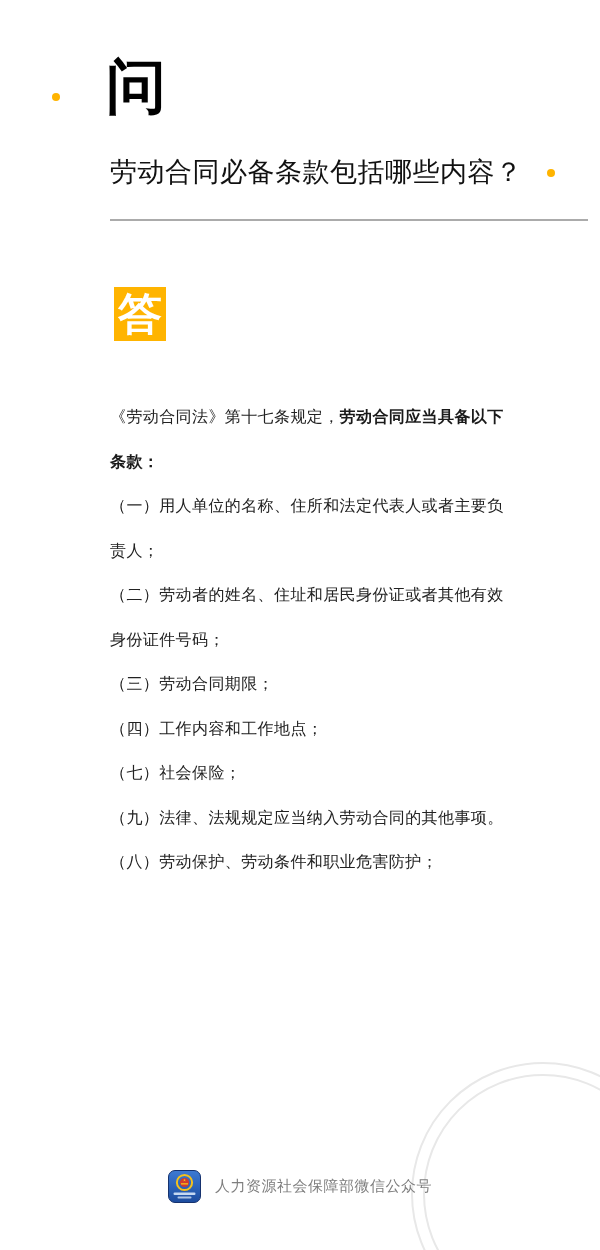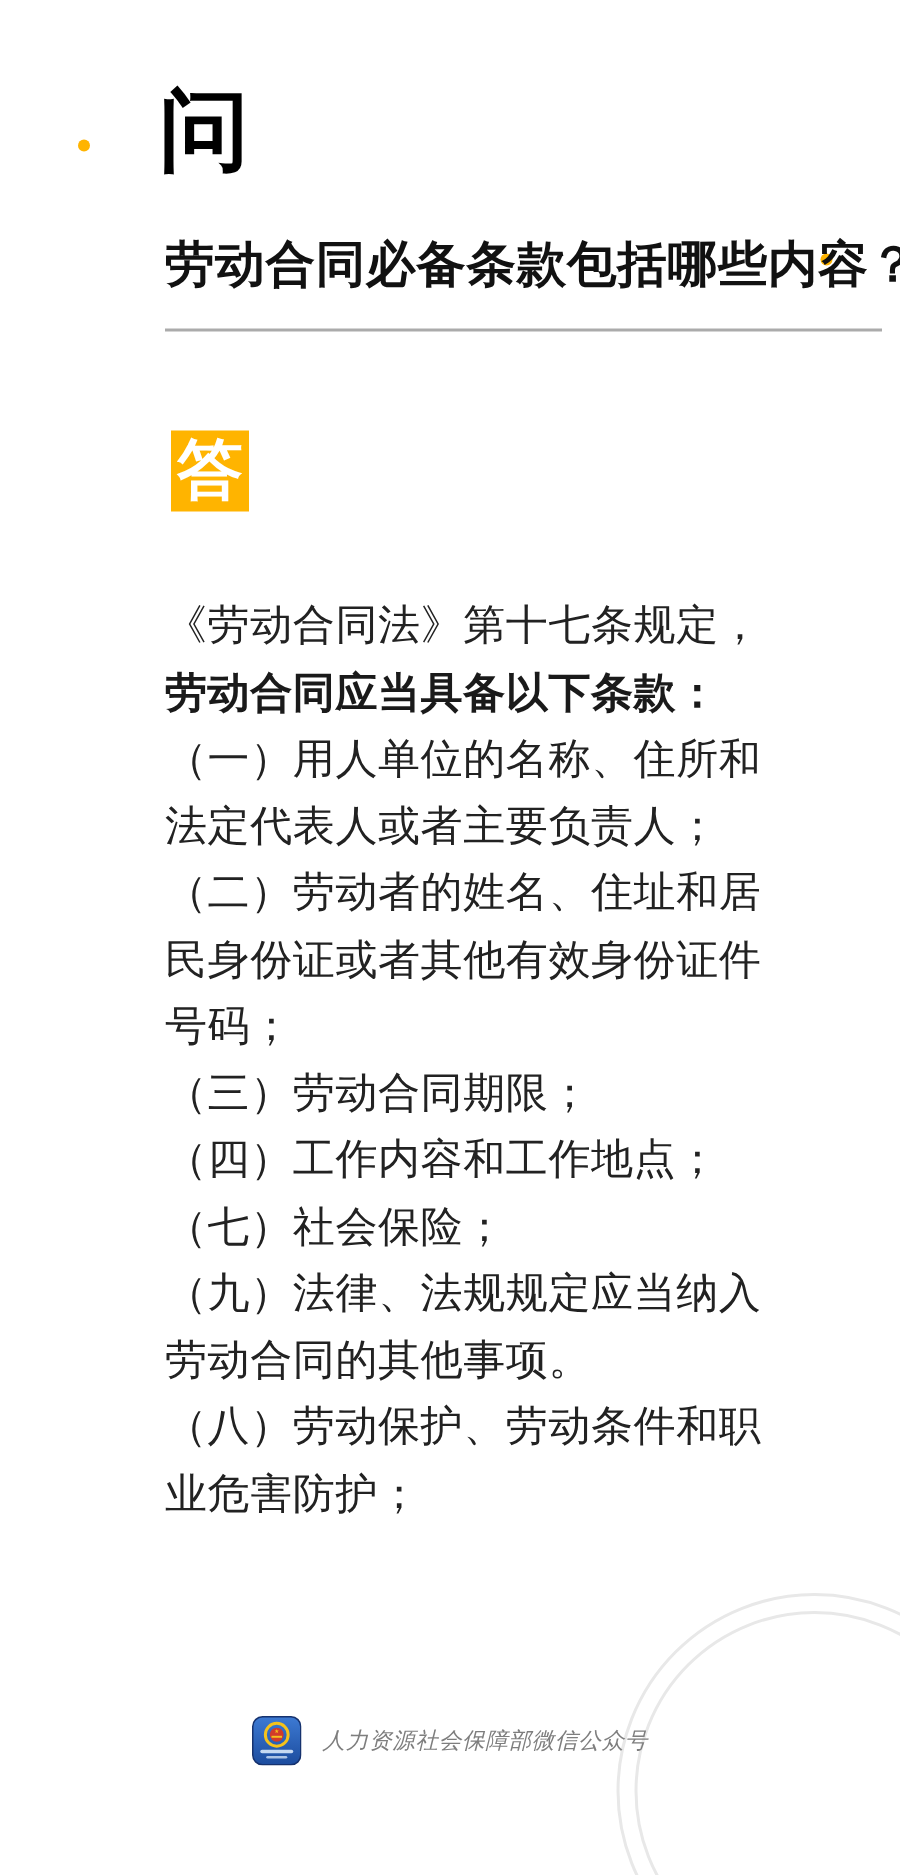--- a/index.html
+++ b/index.html
@@ -25,22 +25,22 @@
     position: absolute; left: 106px; top: 54px;
     font-size: 60px; line-height: 66px;
     font-weight: 900; color: #000000;
     letter-spacing: 0;
   }
 
   
   .q-title {
     position: absolute; left: 110px; top: 138px;
     width: 470px;
-    font-size: 33px; line-height: 32px;
-    font-weight: 700; color: #111111;
+    font-size: 27px; line-height: 32px;
+    font-weight: 400; color: #111111;
     letter-spacing: 0.5px;
     white-space: nowrap;
   }
 
   
   .divider {
     position: absolute; left: 110px; top: 219px;
     width: 478px; height: 2px;
     background: #ABABAB;
   }
@@ -54,43 +54,42 @@
   }
   .a-badge span {
     color: #ffffff; font-size: 44px; font-weight: 800;
     line-height: 1;
   }
 
   
   .body-text {
     position: absolute; left: 110px; top: 395px;
     width: 404px;
-    font-size: 28px; line-height: 44.5px;
+    font-size: 16px; line-height: 44.5px;
     color: #222222;
     letter-spacing: 0.4px;
     word-break: break-all;
     line-break: anywhere;
   }
   .body-text p { margin: 0; }
   .body-text b { font-weight: 800; color: #1a1a1a; }
 
   
   .ring {
     position: absolute; border-radius: 50%;
     border: 2px solid #E8E8E8; background: transparent;
   }
   .ring-outer { left: 411px; top: 1062px; width: 260px; height: 260px; }
   .ring-inner { left: 423px; top: 1074px; width: 236px; height: 236px; }
 
   
   .footer {
-    position: absolute; left: 0; top: 1144px; width: 600px;
+    position: absolute; left: 0; top: 1170px; width: 600px;
     display: flex; align-items: center; justify-content: center;
     gap: 14px;
-    font-style: italic;
   }
   .footer-logo { width: 33px; height: 33px; display: block; }
   .footer-caption {
     font-size: 15px; color: #7E7E7E; letter-spacing: 0.5px;
   }
 </style>
 </head>
 <body>
 
 <div class="page">

